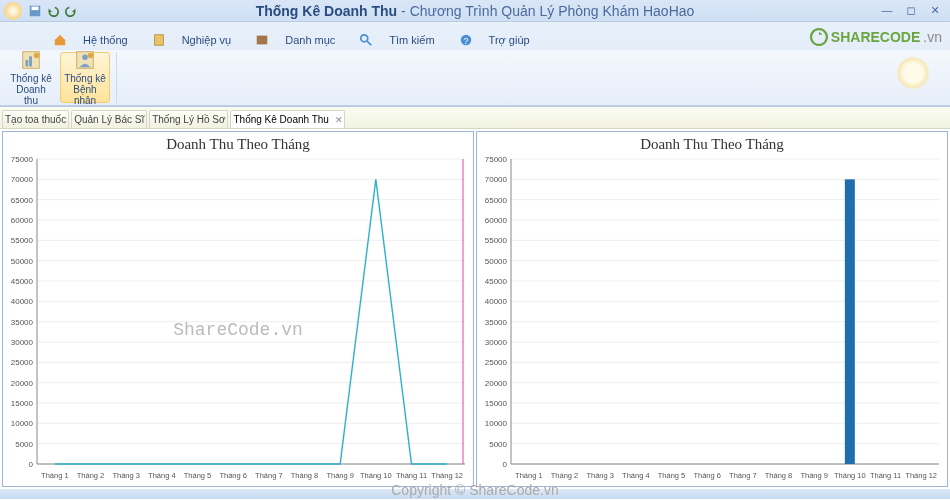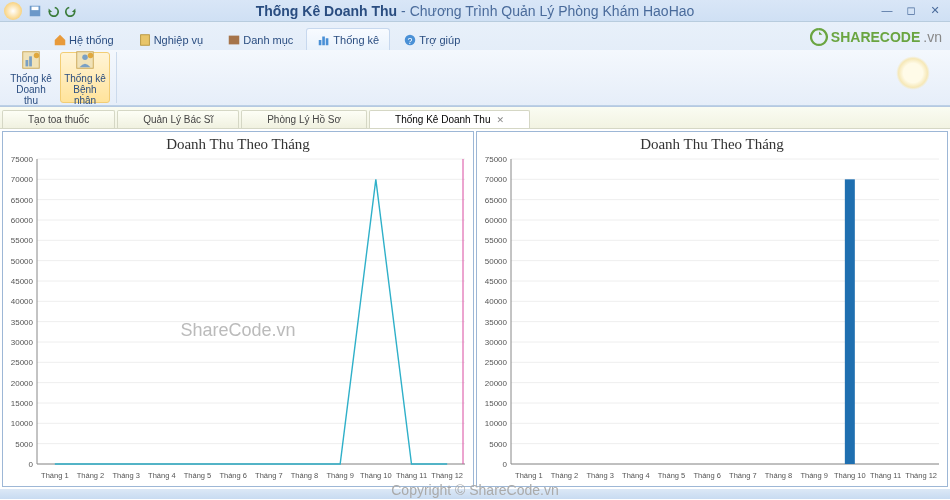--- a/index.html
+++ b/index.html
@@ -11,54 +11,54 @@
   .qat-btn { width: 14px; height: 14px; display:inline-block; }
   .titlebar .title { position:absolute; left:0; right:0; text-align:center; color:#4a6b9b; font-size:14px; pointer-events:none;}
   .titlebar .title b { color:#2a4d80; }
   .winctrl { position:absolute; right:4px; top:2px; display:flex; gap:2px;}
   .winctrl span { width:22px; height:16px; display:flex; align-items:center; justify-content:center; color:#4a6b9b; border:1px solid transparent;}
   .orb { position:absolute; left:4px; top:2px; width:18px; height:18px; border-radius:50%; background:radial-gradient(#fff,#f6c04a);}
 
   
   .ribbon { background: linear-gradient(#e8f0fa,#dce8f6); border-bottom:1px solid #b5c9e1; }
   .ribtabs { height: 28px; display:flex; align-items:flex-end; padding-left:42px; gap:2px; position:relative;}
-  .ribtab { display:flex; align-items:center; gap:2px; padding:4px 10px; color:#2a4d80; border:1px solid transparent; border-bottom:none; position:relative; top:1px;}
+  .ribtab { display:flex; align-items:center; gap:16px; padding:4px 10px; color:#2a4d80; border:1px solid transparent; border-bottom:none; position:relative; top:1px;}
   .ribtab.active { background:linear-gradient(#f8fbff,#e9f2fc); border-color:#c7d8ee; border-radius:3px 3px 0 0;}
   .ribtab .ico { width:14px; height:14px; display:inline-block;}
   .logo { position:absolute; right:8px; bottom:4px; display:flex; align-items:center; gap:3px; color:#6aa541; font-size:14px; font-weight:bold;margin-left:44px;}
   .logo b { color:#888; font-weight:normal;}
 
   
   .ribbody { height:56px; background:linear-gradient(#f4f8fd,#e6eef9); border-bottom:1px solid #bcd0e6; display:flex; align-items:stretch; padding:2px 6px; position:relative;}
   .ribgroup { display:flex; gap:4px; align-items:stretch; border-right:1px solid #cbdaec; padding-right:6px;}
   .bigbtn { width:50px; display:flex; flex-direction:column; align-items:center; justify-content:center; gap:2px; font-size:10px; color:#2a4d80; text-align:center; border:1px solid transparent; border-radius:3px; padding:2px;}
   .bigbtn.active { background:linear-gradient(#fff4d6,#ffe39b); border-color:#f2cd74;}
   .bigbtn .ico { width:22px; height:22px;}
   .decor { position:absolute; right:20px; top:6px; width:34px; height:34px; border-radius:50%; background:radial-gradient(#fffbe8 40%, #f6e8b7 60%, transparent 70%);}
 
   
   .subtabs { height:22px; background:linear-gradient(#fafcf2,#f2f3e2); display:flex; align-items:flex-end; border-bottom:1px solid #d5d7c5; padding-left:2px;}
-  .subtab { padding:3px 25px; font-size:10px; color:#444; background:linear-gradient(#fdfef6,#f0f1e0); border:1px solid #d5d7c5; border-bottom:none; margin-right:2px; border-radius:2px 2px 0 0; display:flex; align-items:center; gap:6px;text-align:right;}
+  .subtab { padding:3px 2px; font-size:10px; color:#444; background:linear-gradient(#fdfef6,#f0f1e0); border:1px solid #d5d7c5; border-bottom:none; margin-right:2px; border-radius:2px 2px 0 0; display:flex; align-items:center; gap:6px;text-align:right;}
   .subtab.active { background:#fff; color:#000;}
   .subtab .close { color:#888; font-size:9px;}
 
   
   .content { height: 360px; background:#fff; padding:2px; display:flex; gap:2px;}
   .chartpanel { flex:1; border:1px solid #9db7d6; background:#fff; display:flex; flex-direction:column; align-items:stretch; position:relative;}
   .chart-title { text-align:center; font-size:15px; color:#333; padding:4px 0 2px 0; font-family: Georgia, 'Times New Roman', serif;}
   .chart-area { flex:1; position:relative;}
   .chart-area svg { position:absolute; inset:0; width:100%; height:100%;}
   .gridline { stroke:#eee; stroke-width:1;}
   .axisline { stroke:#888; stroke-width:1;}
   .line-series { stroke:#2fb0c9; stroke-width:1.4; fill:none;}
   .bar-series { fill:#1f6fb0;}
   .sep-line { stroke:#d94aa0; stroke-width:1;}
 
   .watermark { position:absolute; color:#bbb; font-size:18px; pointer-events:none;}
-  .wm-center { left:50%; top:56%; transform:translate(-50%,-50%);}
+  .wm-center { left:50%; top:56%; transform:translate(-50%,-50%);font-family:Liberation Mono, monospace;}
   .wm-bottom { position:absolute; left:0; right:0; bottom:2px; text-align:center; color:#aaa; font-size:14px; pointer-events:none;}
 
   
   .statusbar { height:10px; background:linear-gradient(#dce8f6,#c8dbf1);}
 </style>
 </head>
 <body>
 
 <div class="titlebar">
   <span class="orb"></span>
@@ -102,27 +102,26 @@
             <rect x="3" y="2" width="10" height="12" fill="#e8c56a" stroke="#b59236"></rect>
           </svg></span>
       <span>Nghiệp vụ</span>
     </div>
     <div class="ribtab">
       <span class="ico"><svg viewBox="0 0 16 16">
             <rect x="2" y="3" width="12" height="10" fill="#a6744a"></rect>
           </svg></span>
       <span>Danh mục</span>
     </div>
-    <div class="ribtab active">
-      <span class="ico"><svg viewBox="0 0 16 16">
-            <rect x="2" y="8" width="3" height="6" fill="#4a90d6"></rect>
-            <rect x="6" y="4" width="3" height="10" fill="#4a90d6"></rect>
-            <rect x="10" y="6" width="3" height="8" fill="#4a90d6"></rect>
-          </svg></span>
-      <span>Thống kê</span>
+    <div class="ribtab">
+      <span class="ico"><svg viewBox="0 0 16 16">
+            <circle cx="6" cy="6" r="4" fill="none" stroke="#4a90d6" stroke-width="2"></circle>
+            <line x1="9" y1="9" x2="14" y2="14" stroke="#4a90d6" stroke-width="2"></line>
+          </svg></span>
+      <span>Tìm kiếm</span>
     </div>
     <div class="ribtab">
       <span class="ico"><svg viewBox="0 0 16 16">
             <circle cx="8" cy="8" r="6" fill="#4a90d6"></circle>
             <text x="8" y="12" text-anchor="middle" fill="#fff" font-size="10">?</text>
           </svg></span>
       <span>Trợ giúp</span>
     </div>
     <div class="logo">
       <svg width="18" height="18" viewBox="0 0 16 16">
@@ -159,21 +158,21 @@
 </div>
 
 <div class="subtabs">
   <div class="subtab">
       <span>Tạo toa thuốc</span>
     </div>
   <div class="subtab">
       <span>Quản Lý Bác Sĩ</span>
     </div>
   <div class="subtab">
-      <span>Phòng Lý Hồ Sơ</span>
+      <span>Thống Lý Hồ Sơ</span>
     </div>
   <div class="subtab active">
     <span>Thống Kê Doanh Thu</span>
     <span class="close">✕</span>
   </div>
 </div>
 
 <div class="content">
   <div class="chartpanel">
     <div class="chart-title">Doanh Thu Theo Tháng</div>

